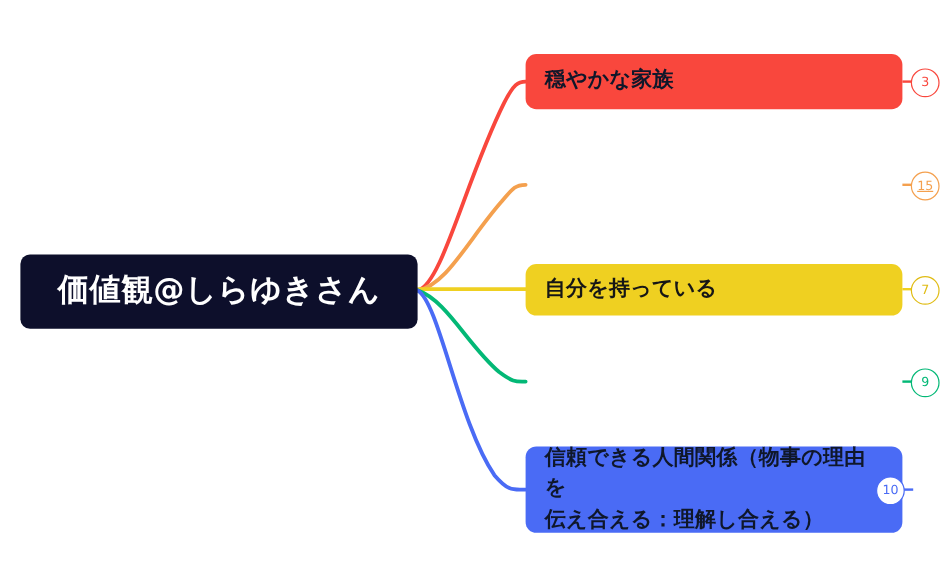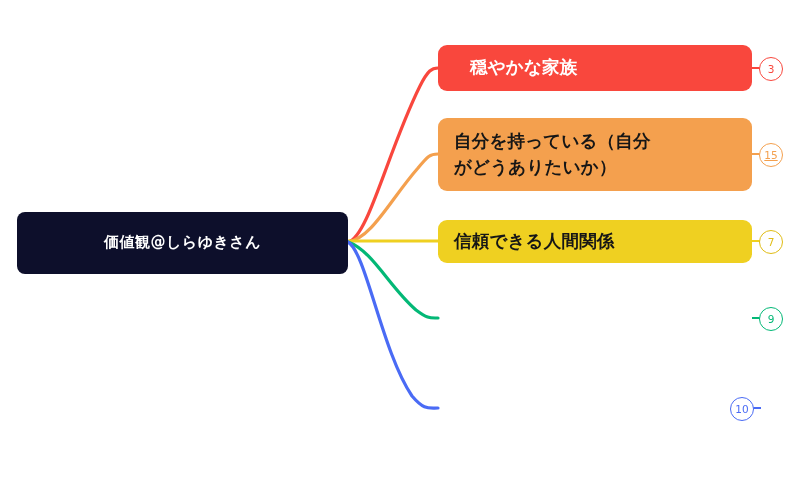--- a/index.html
+++ b/index.html
@@ -46,21 +46,21 @@
     left: 17px;
     top: 212px;
     width: 331px;
     height: 62px;
     background: #0d0f2b;
     border-radius: 8px;
     justify-content: center;
   }
   #root-node .node-label {
     color: #ffffff;
-    font-size: 15px;
+    font-size: 26px;
     letter-spacing: 0.5px;
   }
   .branch-node {
     left: 438px;
     width: 314px;
   }
   .badge {
     position: absolute;
     width: 22px;
     height: 22px;
@@ -79,21 +79,21 @@
     height: 2.4px;
     width: 9px;
     left: 752px;
   }
   #node-0 { top: 45px;  height: 46px; background: #f9473d; }
   #node-1 { top: 118px; height: 73px; background: #f4a04e; }
   #node-2 { top: 220px; height: 43px; background: #efd021; }
   #node-3 { top: 295px; height: 46px; background: #03b876; }
   #node-4 { top: 372px; height: 72px; background: #4a6bf5; }
 
-  #node-0 .node-label, #node-4 .node-label { color: #ffffff; margin-left: 16px; }
+  #node-0 .node-label, #node-4 .node-label { color: #0f172a; }
   #node-1 .node-label, #node-2 .node-label, #node-3 .node-label { color: #161616; }
 
   #badge-0 { color: #f9473d; left: 759px; top: 57px; }
   #badge-1 { color: #f4a04e; left: 759px; top: 143px; text-decoration: underline; }
   #badge-2 { color: #e0bc14; left: 759px; top: 230px; }
   #badge-3 { color: #03b876; left: 759px; top: 307px; }
   #badge-4 { color: #4a6bf5; left: 730px; top: 397px; }
 
   #stub-0 { background: #f9473d; top: 67px; }
   #stub-1 { background: #f4a04e; top: 153px; }
@@ -117,32 +117,32 @@
   <div class="node" id="root-node">
     <span class="node-label">価値観@しらゆきさん</span>
   </div>
 
   <div class="node branch-node" id="node-0">
     <span class="node-label">穏やかな家族</span>
   </div>
   <div class="badge-stub" id="stub-0"></div>
   <div class="badge" id="badge-0">3</div>
 
-  <div class="node branch-node" id="node-1">
-    <span class="node-label">自分を持っている（自分
-がどうありたいか）</span>
-  </div>
   <div class="badge-stub" id="stub-1"></div>
   <div class="badge" id="badge-1">15</div>
 
   <div class="node branch-node" id="node-2">
-    <span class="node-label">信頼できる人間関係</span>
+    <span class="node-label">自分を持っている</span>
   </div>
   <div class="badge-stub" id="stub-2"></div>
   <div class="badge" id="badge-2">7</div>
 
   <div class="badge-stub" id="stub-3"></div>
   <div class="badge" id="badge-3">9</div>
 
+  <div class="node branch-node" id="node-4">
+    <span class="node-label">信頼できる人間関係（物事の理由を
+伝え合える：理解し合える）</span>
+  </div>
   <div class="badge-stub" id="stub-4"></div>
   <div class="badge" id="badge-4">10</div>
 
 </div>
 
 </body></html>

